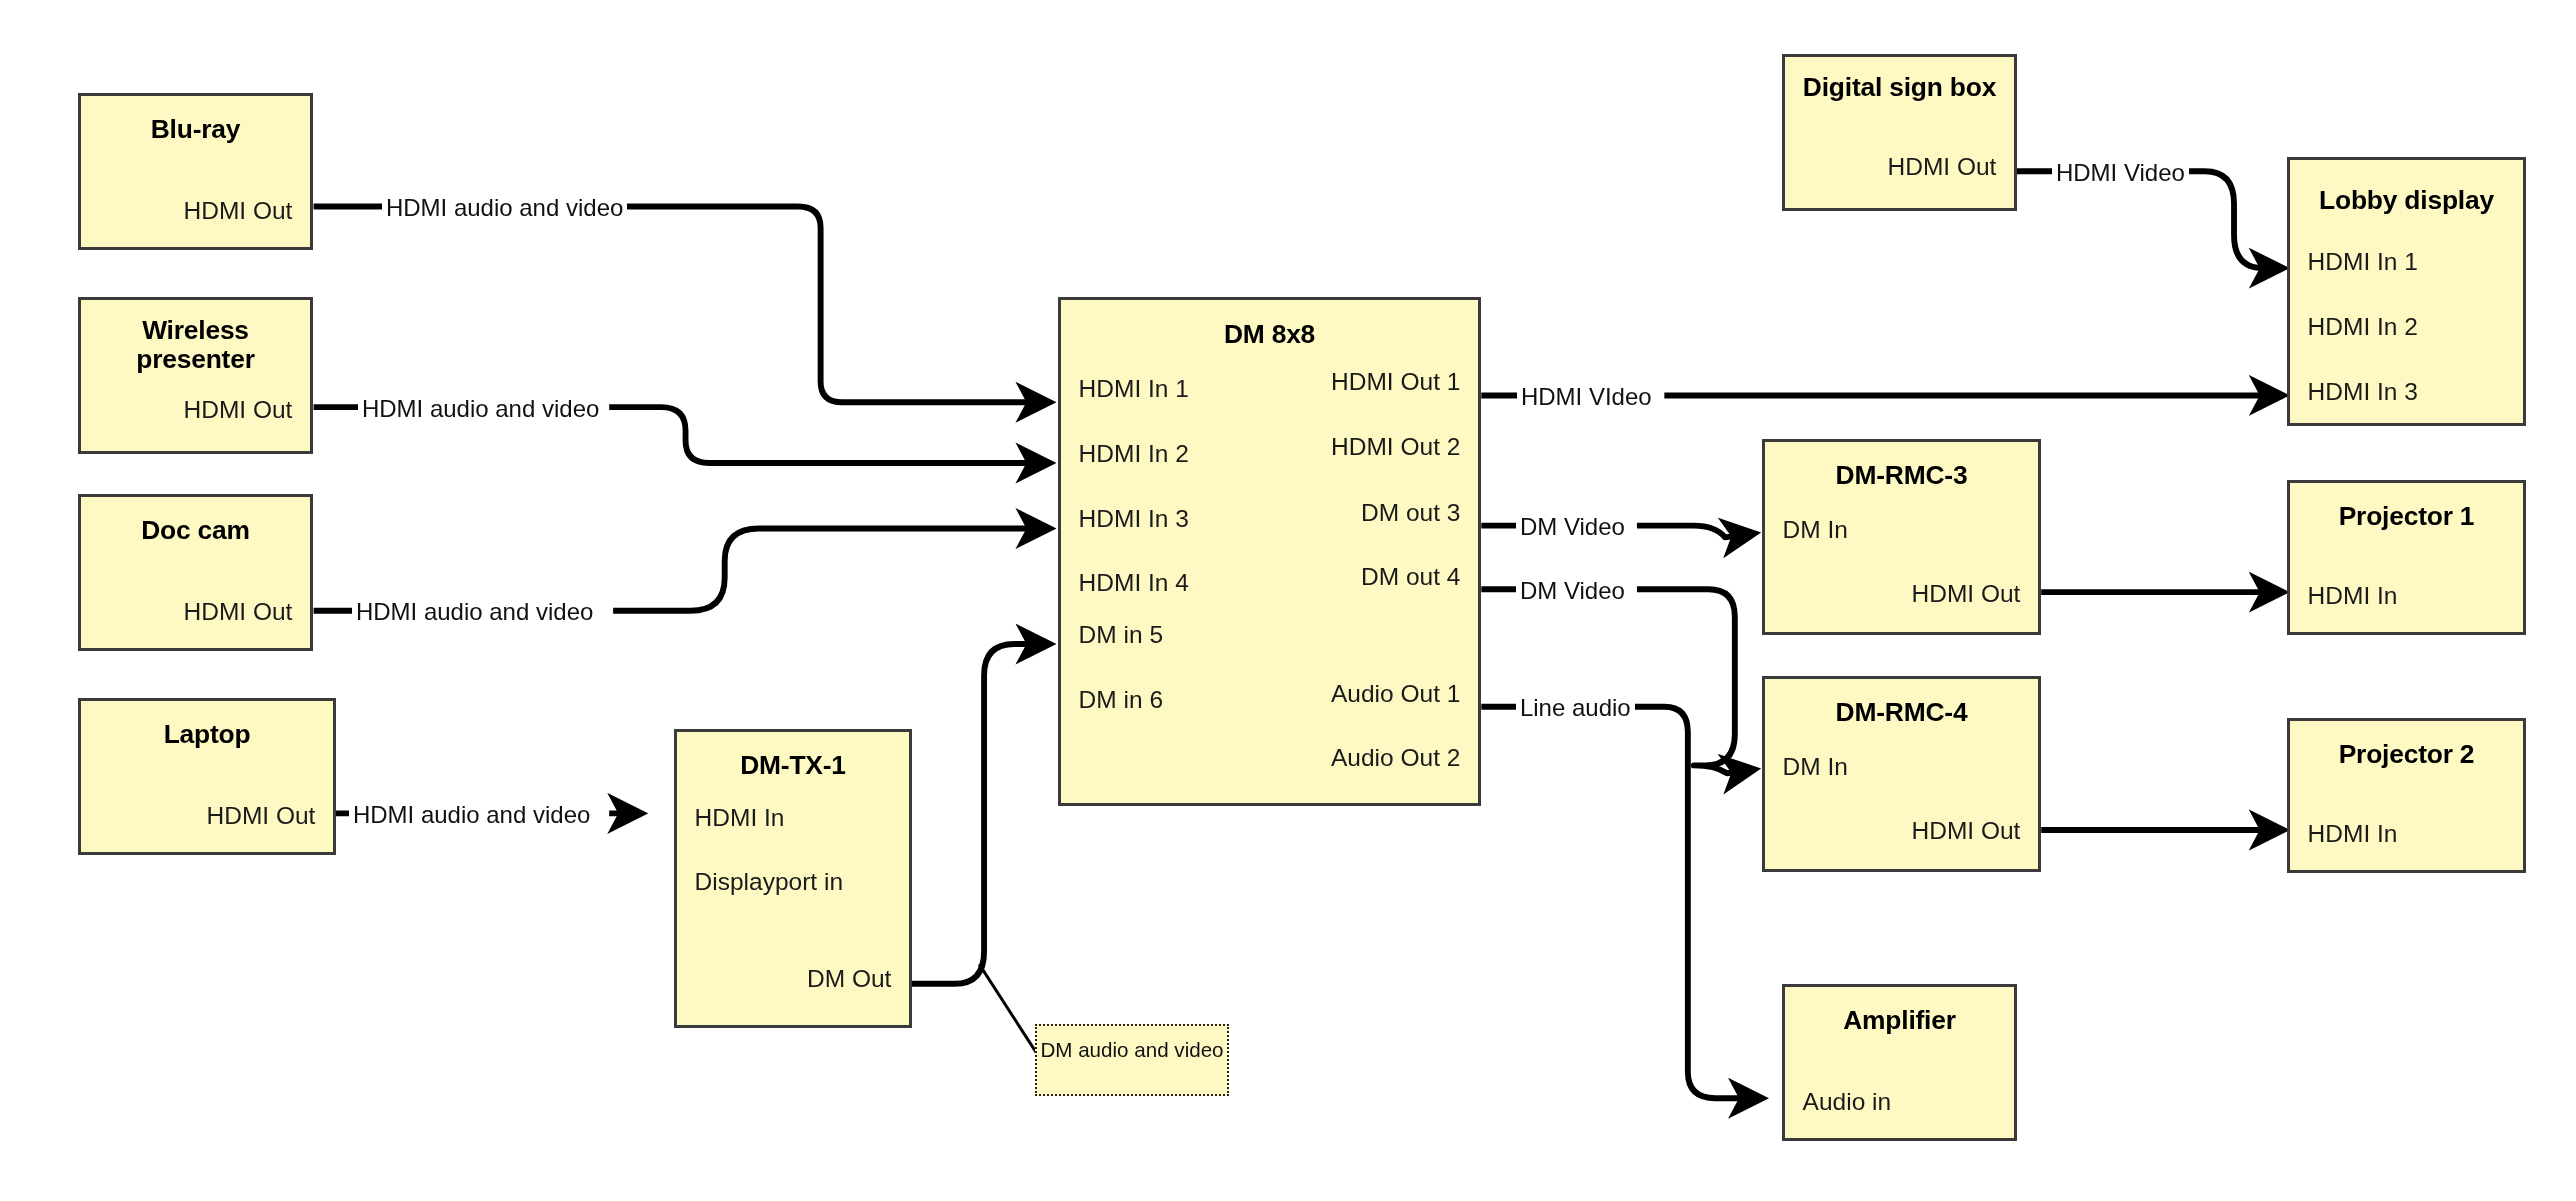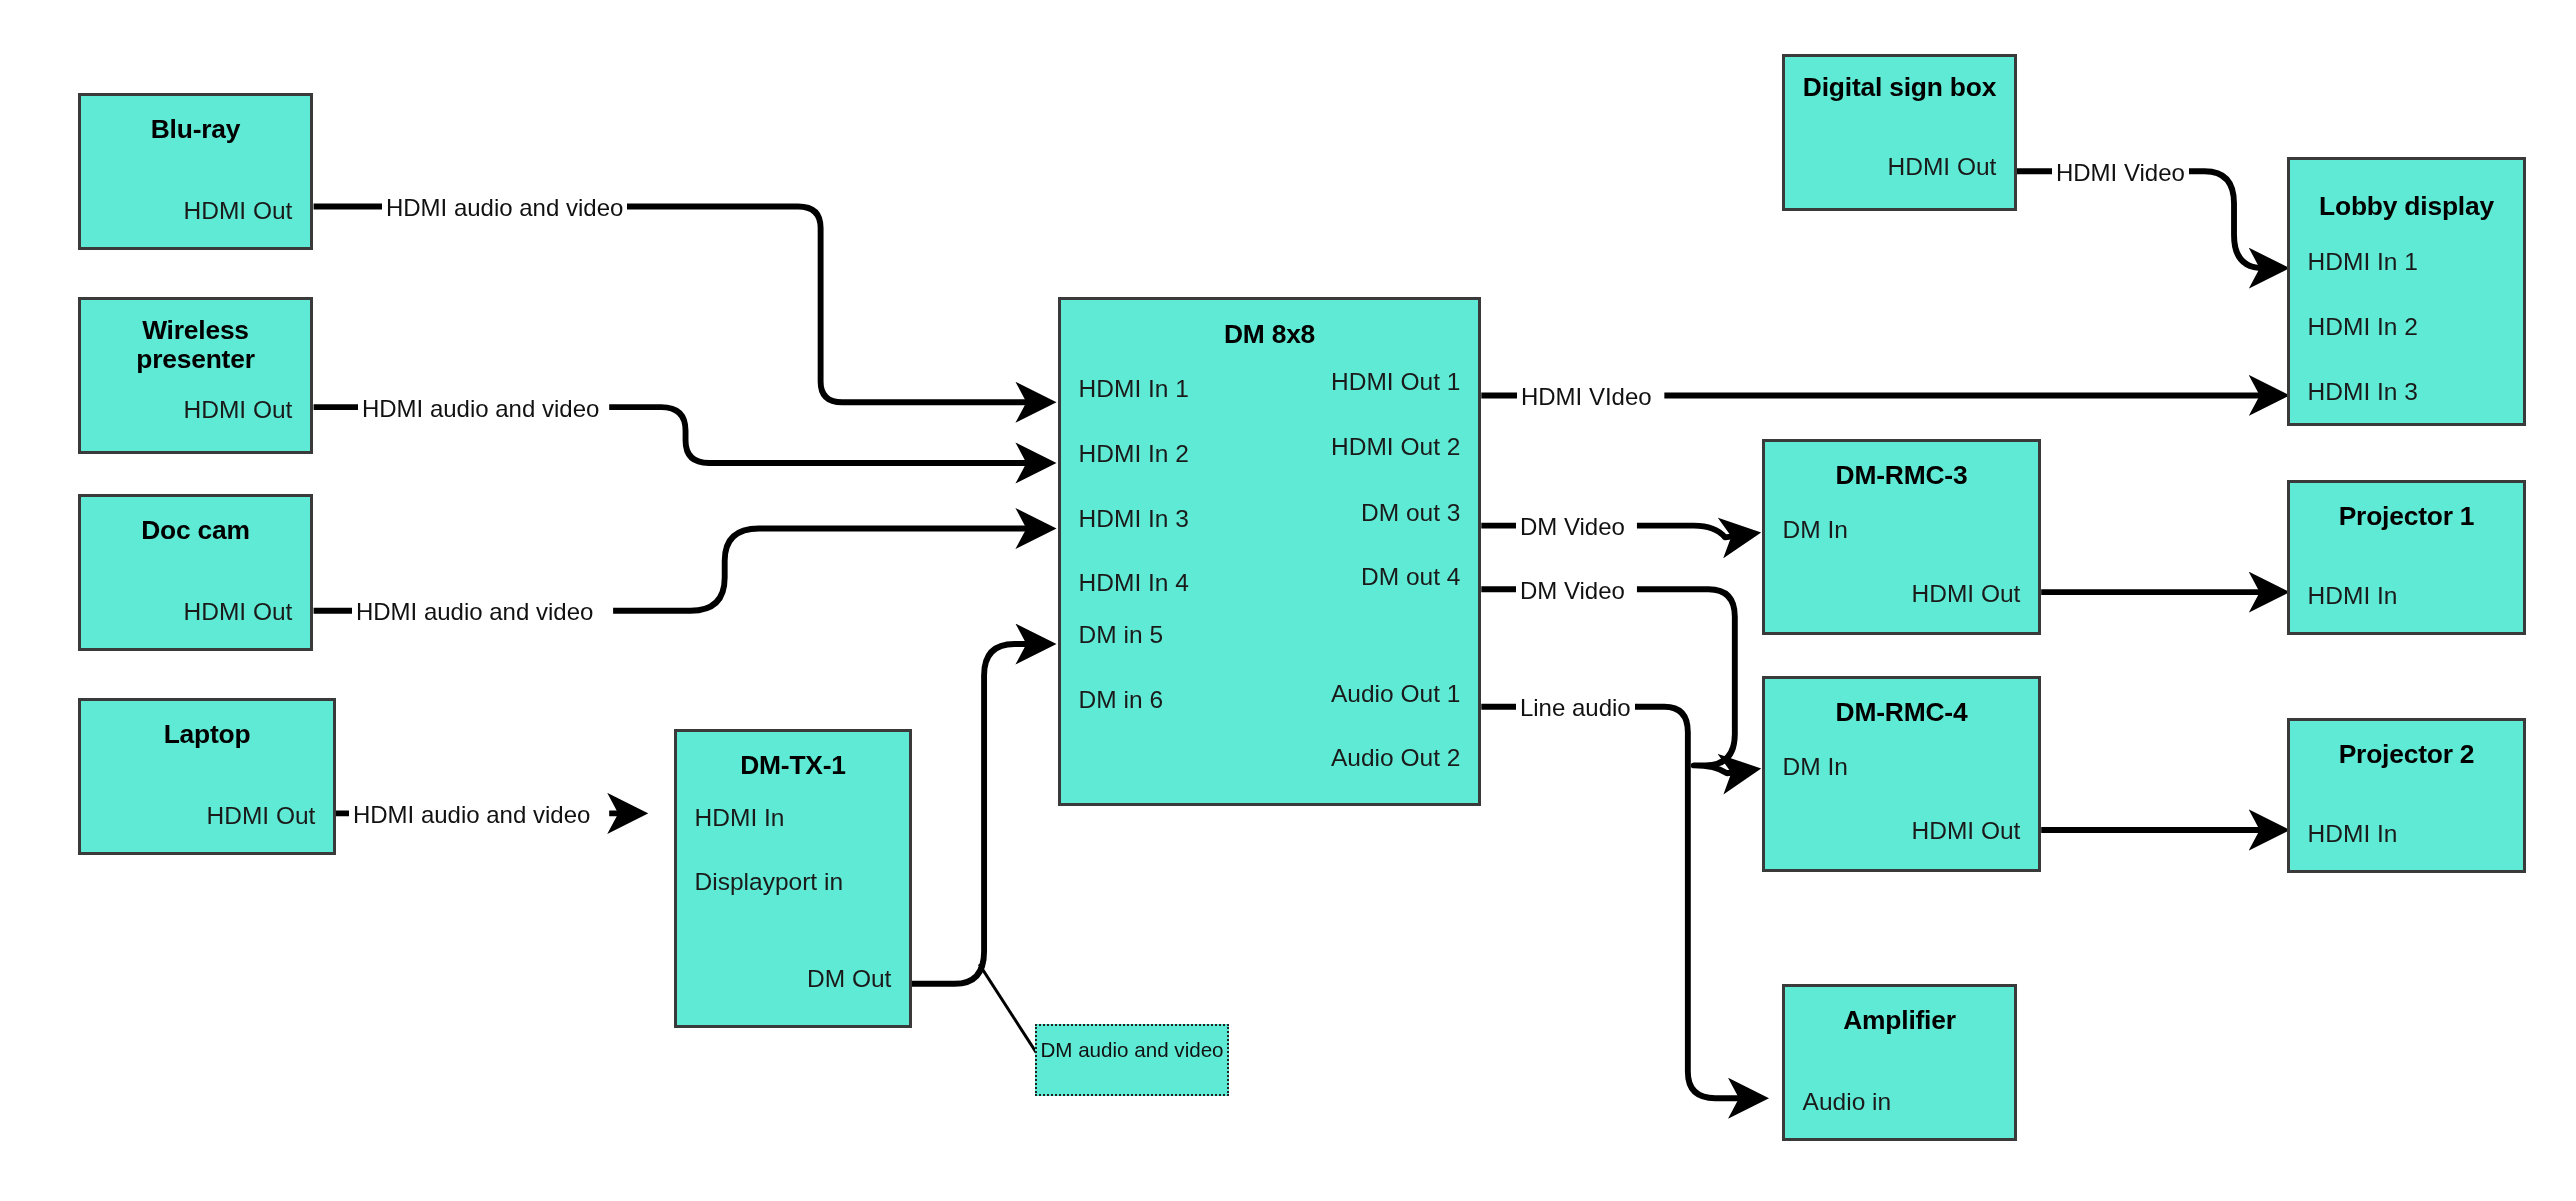--- a/index.html
+++ b/index.html
@@ -20,21 +20,21 @@
     position: absolute;
     top: 0;
     left: 0;
     width: 2576px;
     height: 1201px;
   }
   .dev-box {
     position: absolute;
     box-sizing: border-box;
     border: 3.9px solid #3a3a3a;
-    background: #5eead4;
+    background: #fef9c3;
   }
   .dev-box.dashed {
     border: 2px dotted #222222;
   }
   .dev-title {
     position: absolute;
     left: 0;
     right: 0;
     text-align: center;
     font-weight: bold;
@@ -167,21 +167,21 @@
     <div class="port right" style="top:382px;">Audio Out 1</div>
     <div class="port right" style="top:446px;margin-left:26px;">Audio Out 2</div>
   </div>
 
   <div class="dev-box" style="left:1782px; top:54px; width:235px; height:157px;">
     <div class="dev-title" style="top:15.7px;">Digital sign box</div>
     <div class="port right" style="top:98px;">HDMI Out</div>
   </div>
 
   <div class="dev-box" style="left:2287px; top:157px; width:239px; height:269px;">
-    <div class="dev-title" style="top:32px;">Lobby display</div>
+    <div class="dev-title" style="top:26px;">Lobby display</div>
     <div class="port left" style="top:90px;">HDMI In 1</div>
     <div class="port left" style="top:155px;">HDMI In 2</div>
     <div class="port left" style="top:220px;">HDMI In 3</div>
   </div>
 
   <div class="dev-box" style="left:1762px; top:439px; width:279px; height:196px;padding-left:44px;">
     <div class="dev-title" style="top:18.6px;">DM-RMC-3</div>
     <div class="port left" style="top:76px;">DM In</div>
     <div class="port right" style="top:140px;">HDMI Out</div>
   </div>

